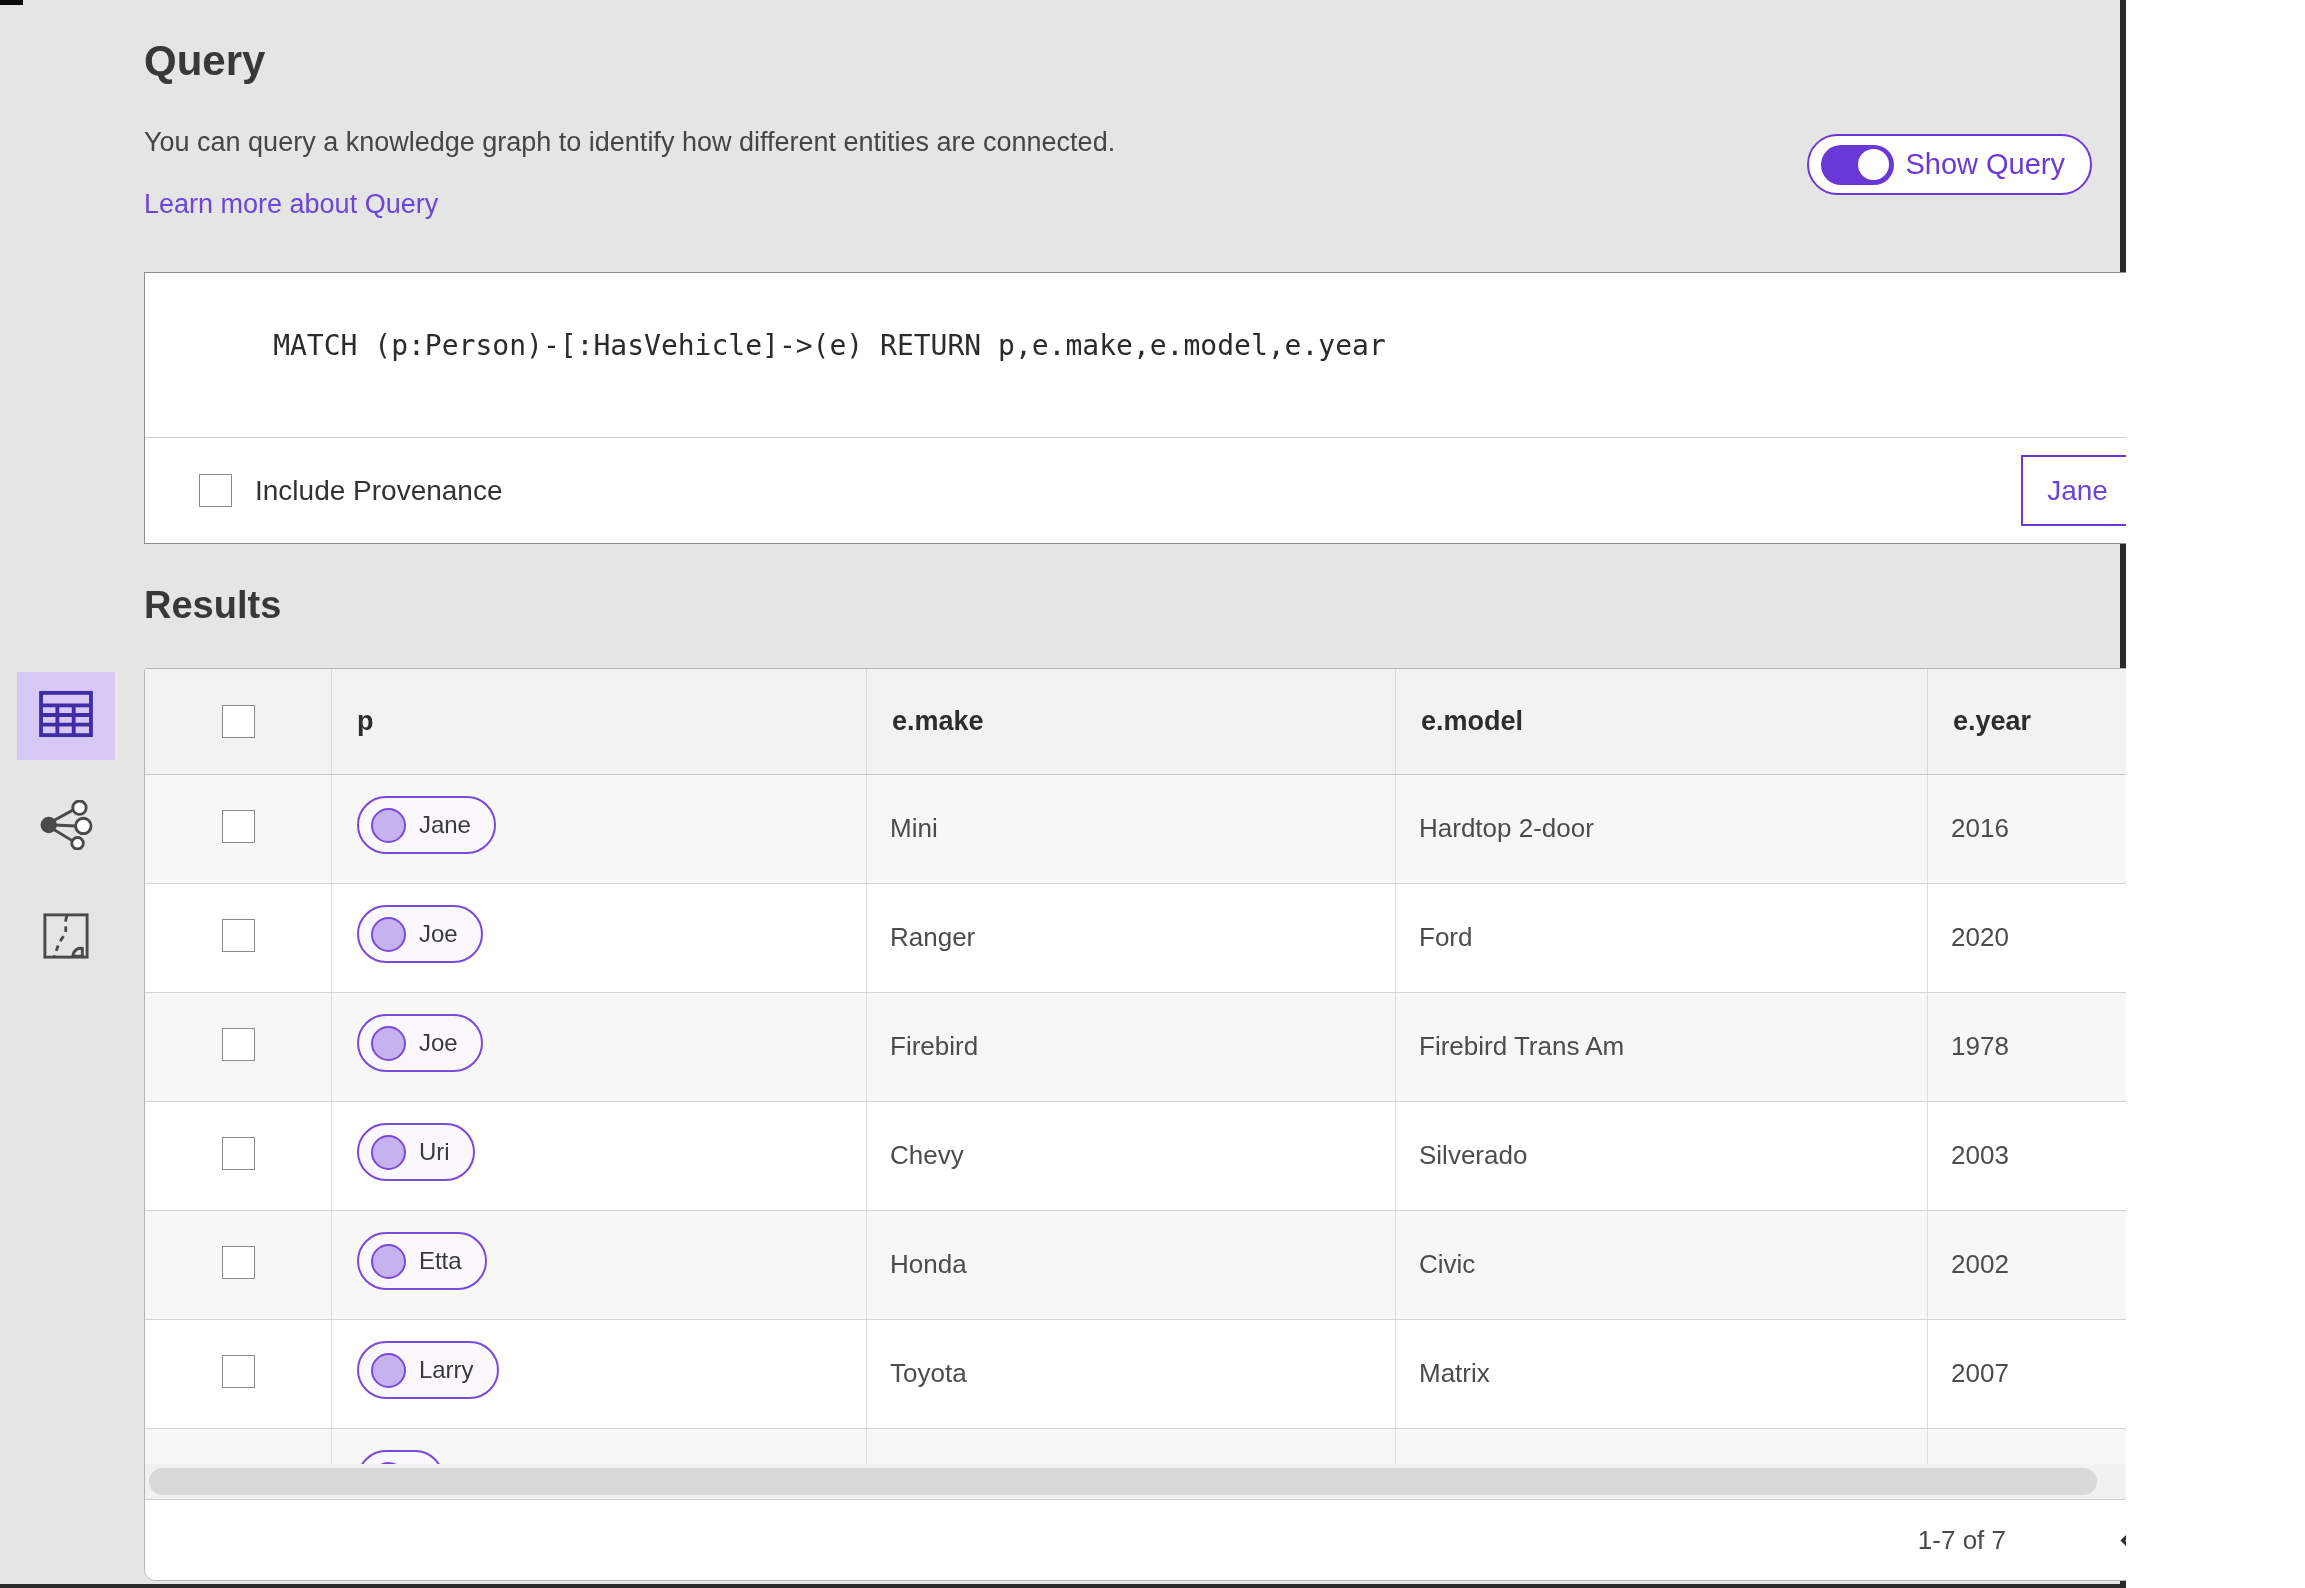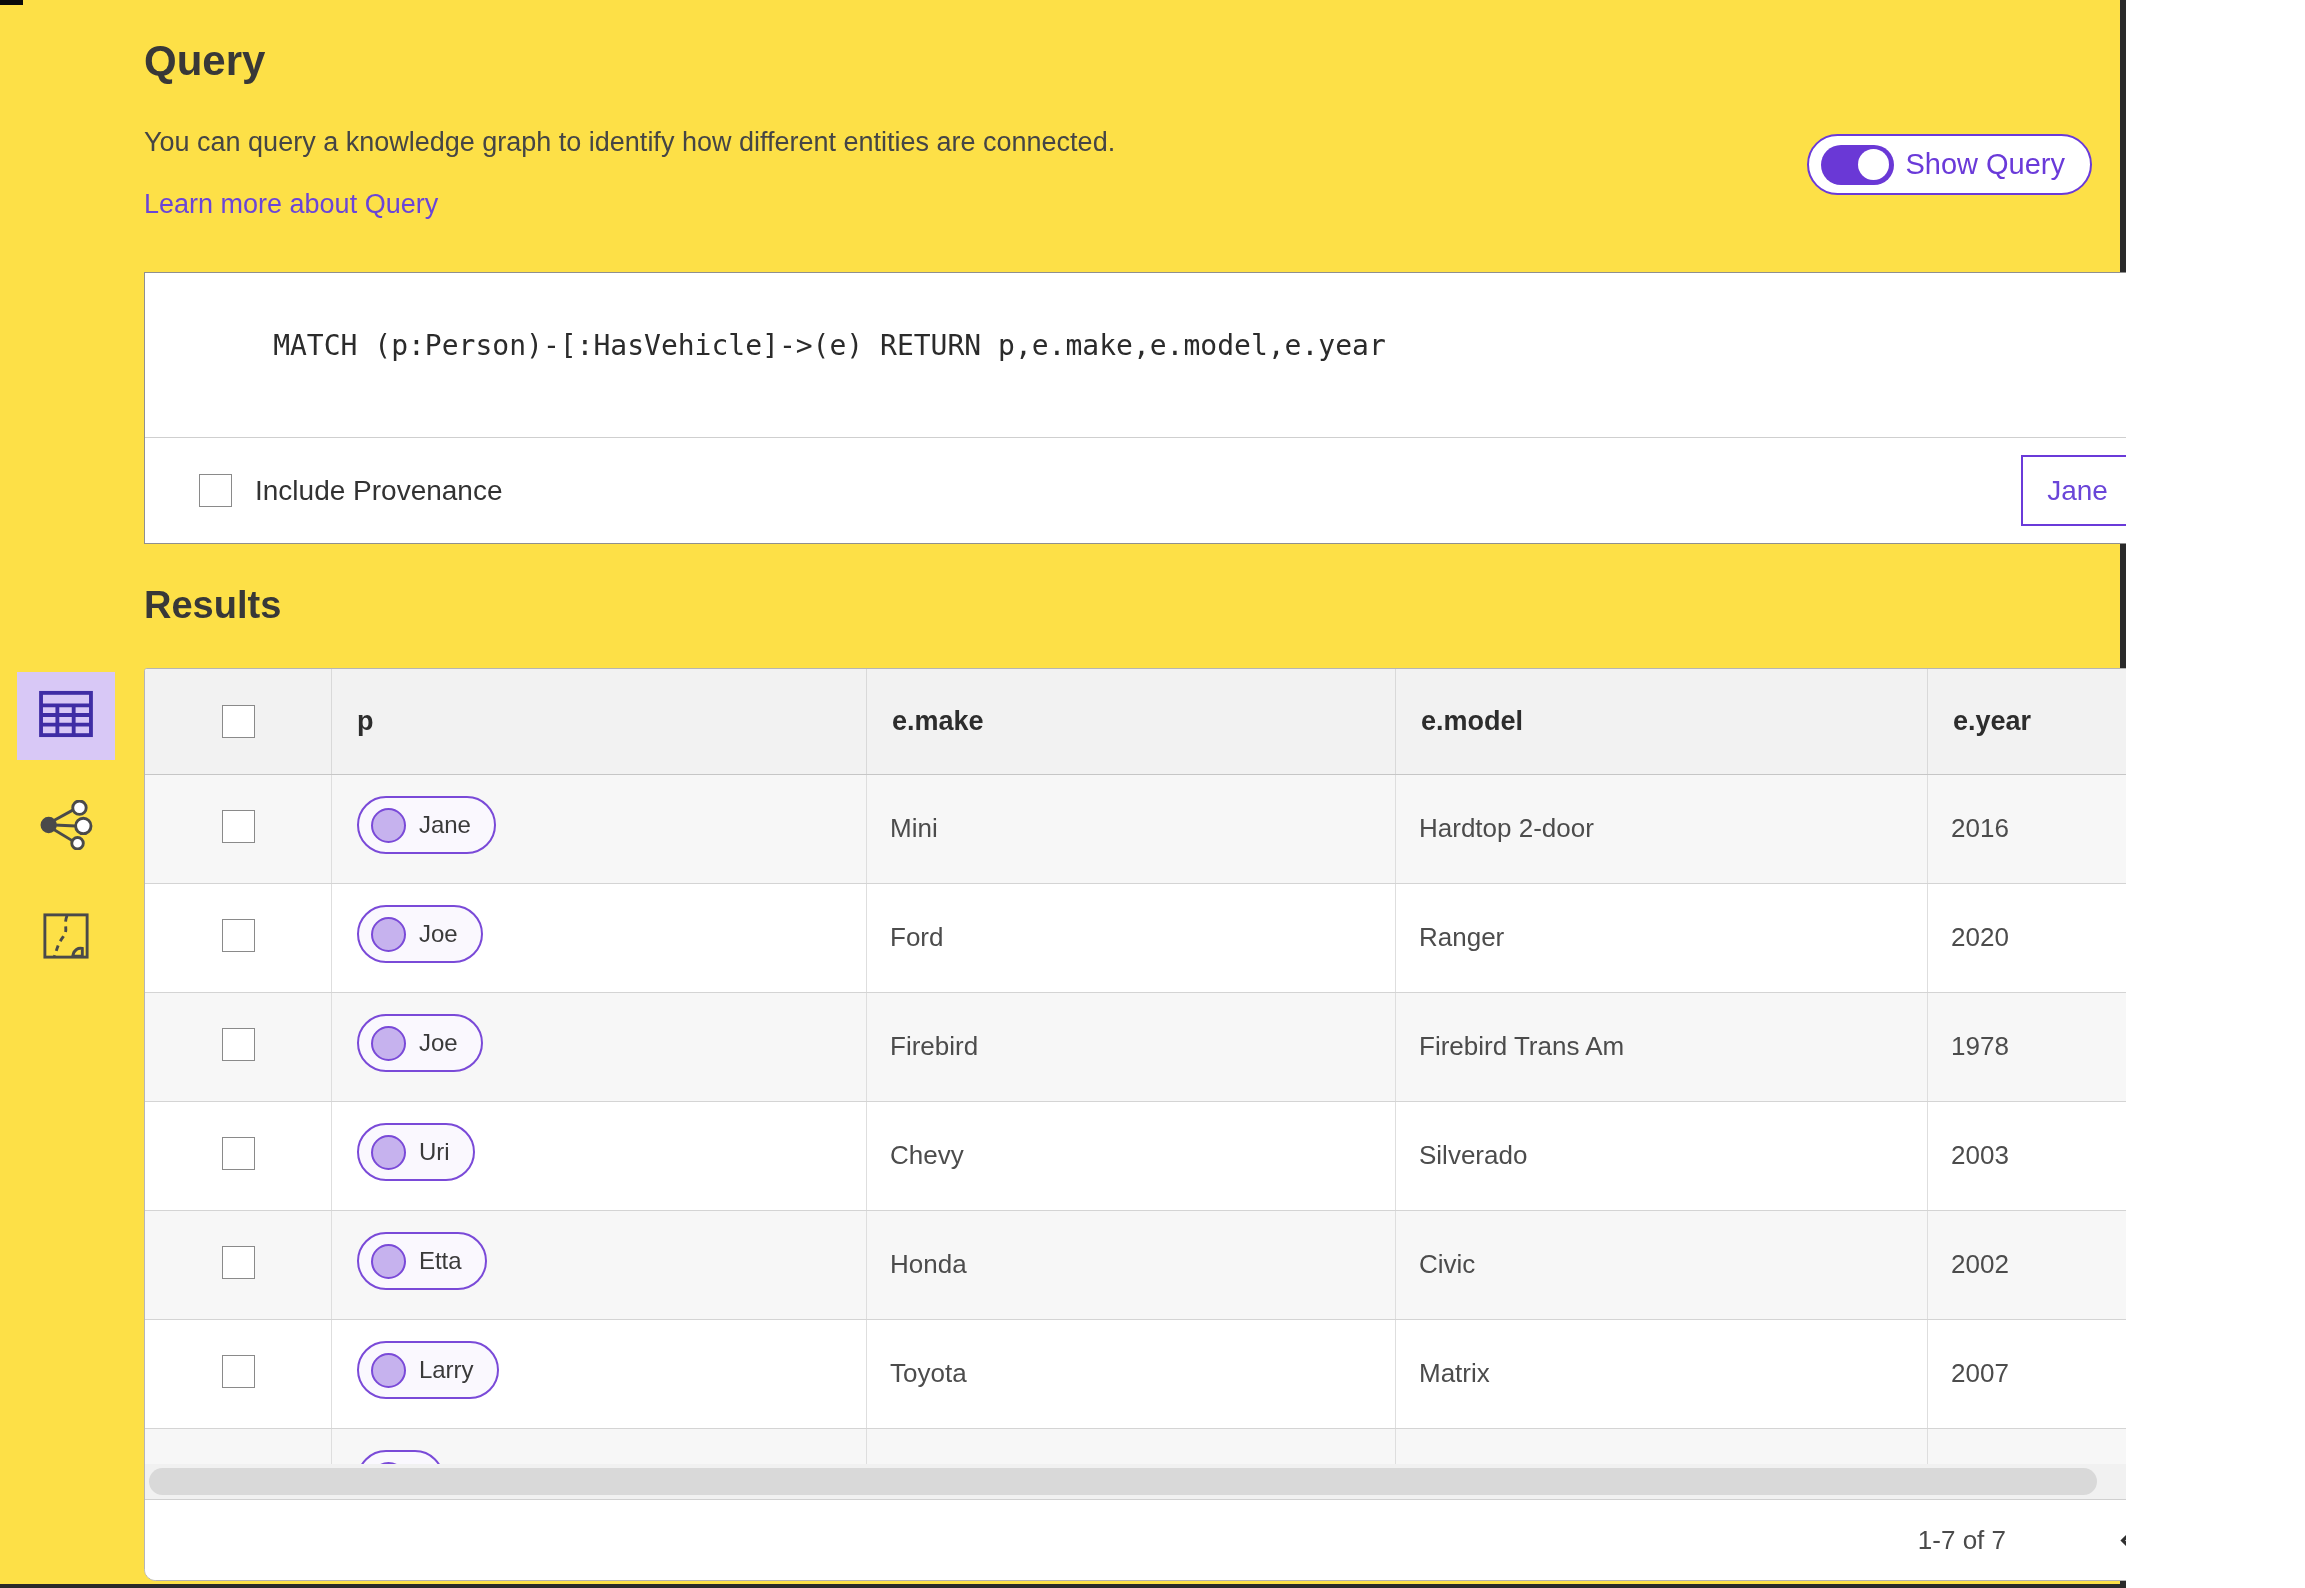--- a/index.html
+++ b/index.html
@@ -1,18 +1,18 @@
 <!DOCTYPE html>
 <html><head>
 <meta charset="utf-8">
 <style>
   * { margin:0; padding:0; box-sizing:border-box; }
   html,body { background:#ffffff; }
   body { font-family:"Liberation Sans", sans-serif; color:#353535; }
-  .screen { position:relative; width:2126px; height:1589px; background:#fde047; overflow:hidden; }
+  .screen { position:relative; width:2126px; height:1589px; background:#e5e5e5; overflow:hidden; }
 
   
   .edge-right { position:absolute; top:0; right:0; width:5.8px; height:1589px; background:#2a2a2a; }
   .edge-bottom { position:absolute; left:0; bottom:0; width:2306px; height:4.8px; background:#2a2a2a; }
   .edge-ticktl { position:absolute; left:0; top:0; width:23px; height:4.8px; background:#0a0a0a; }
 
   
   .h1 { position:absolute; left:144px; top:37px; font-size:42px; font-weight:bold; color:#383838; }
   .desc { position:absolute; left:144px; top:127px; font-size:27px; color:#454545; }
   .learn-link { position:absolute; left:144px; top:189px; font-size:27px; color:#6a45d8; cursor:pointer; }
@@ -174,22 +174,22 @@
         <div class="trow">
     <div class="cell">
             <div class="checkbox"></div>
           </div>
     <div class="cell cell-p">
       <span class="entity-pill">
         <span class="pill-dot"></span>
         <span class="pill-label">Joe</span>
       </span>
     </div>
+    <div class="cell cell-text">Ranger</div>
     <div class="cell cell-text">Ford</div>
-    <div class="cell cell-text">Ranger</div>
     <div class="cell cell-text">2020</div>
   </div>
         <div class="trow stripe">
     <div class="cell">
             <div class="checkbox"></div>
           </div>
     <div class="cell cell-p">
       <span class="entity-pill">
         <span class="pill-dot"></span>
         <span class="pill-label">Joe</span>

